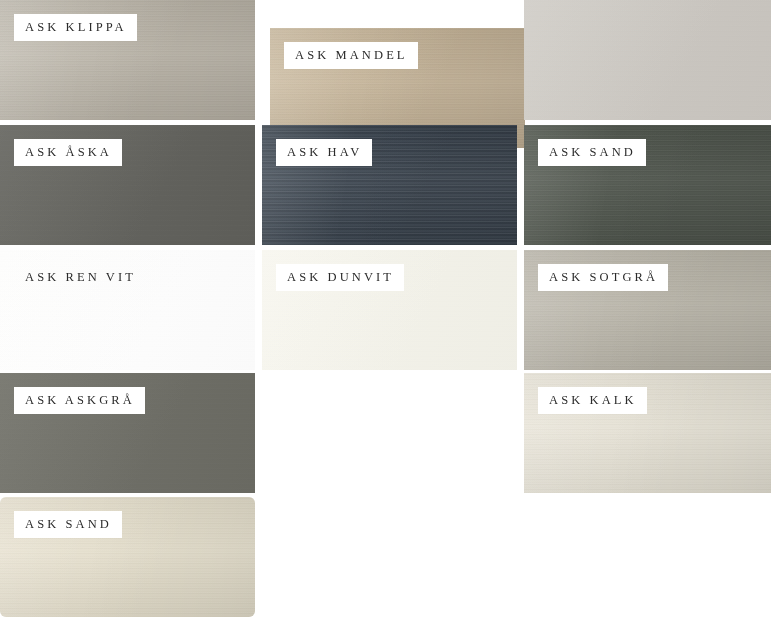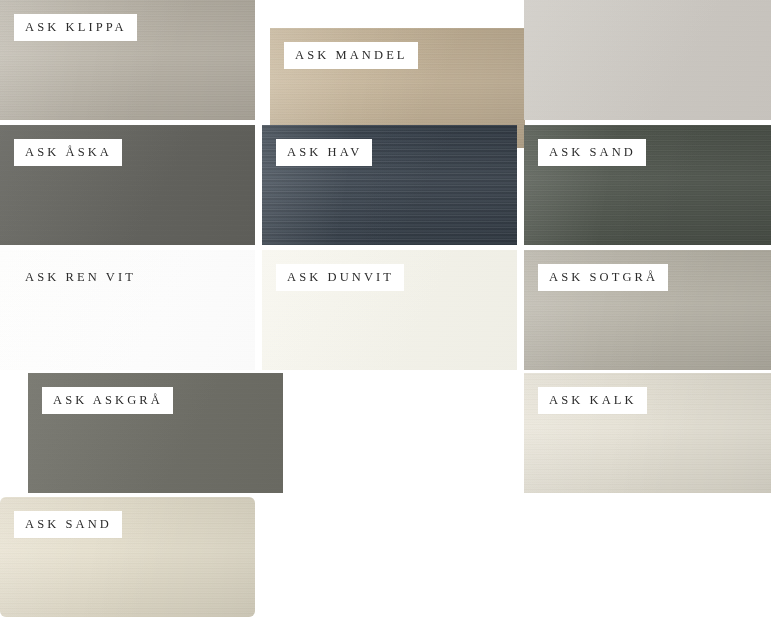--- a/index.html
+++ b/index.html
@@ -133,21 +133,21 @@
     <div class="swatch plain" style="left: 262px; top: 250px; background: linear-gradient(118deg, rgb(248, 247, 240) 0%, rgb(244, 243, 234) 62%, rgb(244, 243, 234) 100%);">
       <div class="grain"></div>
       <div class="sheen"></div>
       <div class="swatch-label">ASK DUNVIT</div>
     </div>
     <div class="swatch" style="left: 524px; top: 250px; background: linear-gradient(118deg, rgb(191, 187, 176) 0%, rgb(182, 178, 166) 62%, rgb(182, 178, 166) 100%);">
       <div class="grain"></div>
       <div class="sheen"></div>
       <div class="swatch-label">ASK SOTGRÅ</div>
     </div>
-    <div class="swatch plain" style="left: 0px; top: 373px; background: linear-gradient(118deg, rgb(117, 117, 109) 0%, rgb(107, 107, 99) 62%, rgb(107, 107, 99) 100%); margin-left: 28px;">
+    <div class="swatch plain" style="left: 0px; top: 373px; background: linear-gradient(118deg, rgb(117, 117, 109) 0%, rgb(107, 107, 99) 62%, rgb(107, 107, 99) 100%);">
       <div class="grain"></div>
       <div class="sheen"></div>
       <div class="swatch-label">ASK ASKGRÅ</div>
     </div>
     <div class="swatch" style="left: 524px; top: 373px; background: linear-gradient(118deg, rgb(234, 230, 218) 0%, rgb(227, 223, 210) 62%, rgb(227, 223, 210) 100%);">
       <div class="grain"></div>
       <div class="sheen"></div>
       <div class="swatch-label">ASK KALK</div>
     </div>
     <div class="swatch" style="left: 0px; top: 497px; background: linear-gradient(118deg, rgb(233, 227, 210) 0%, rgb(226, 220, 201) 62%, rgb(226, 220, 201) 100%); border-radius: 6px;">

